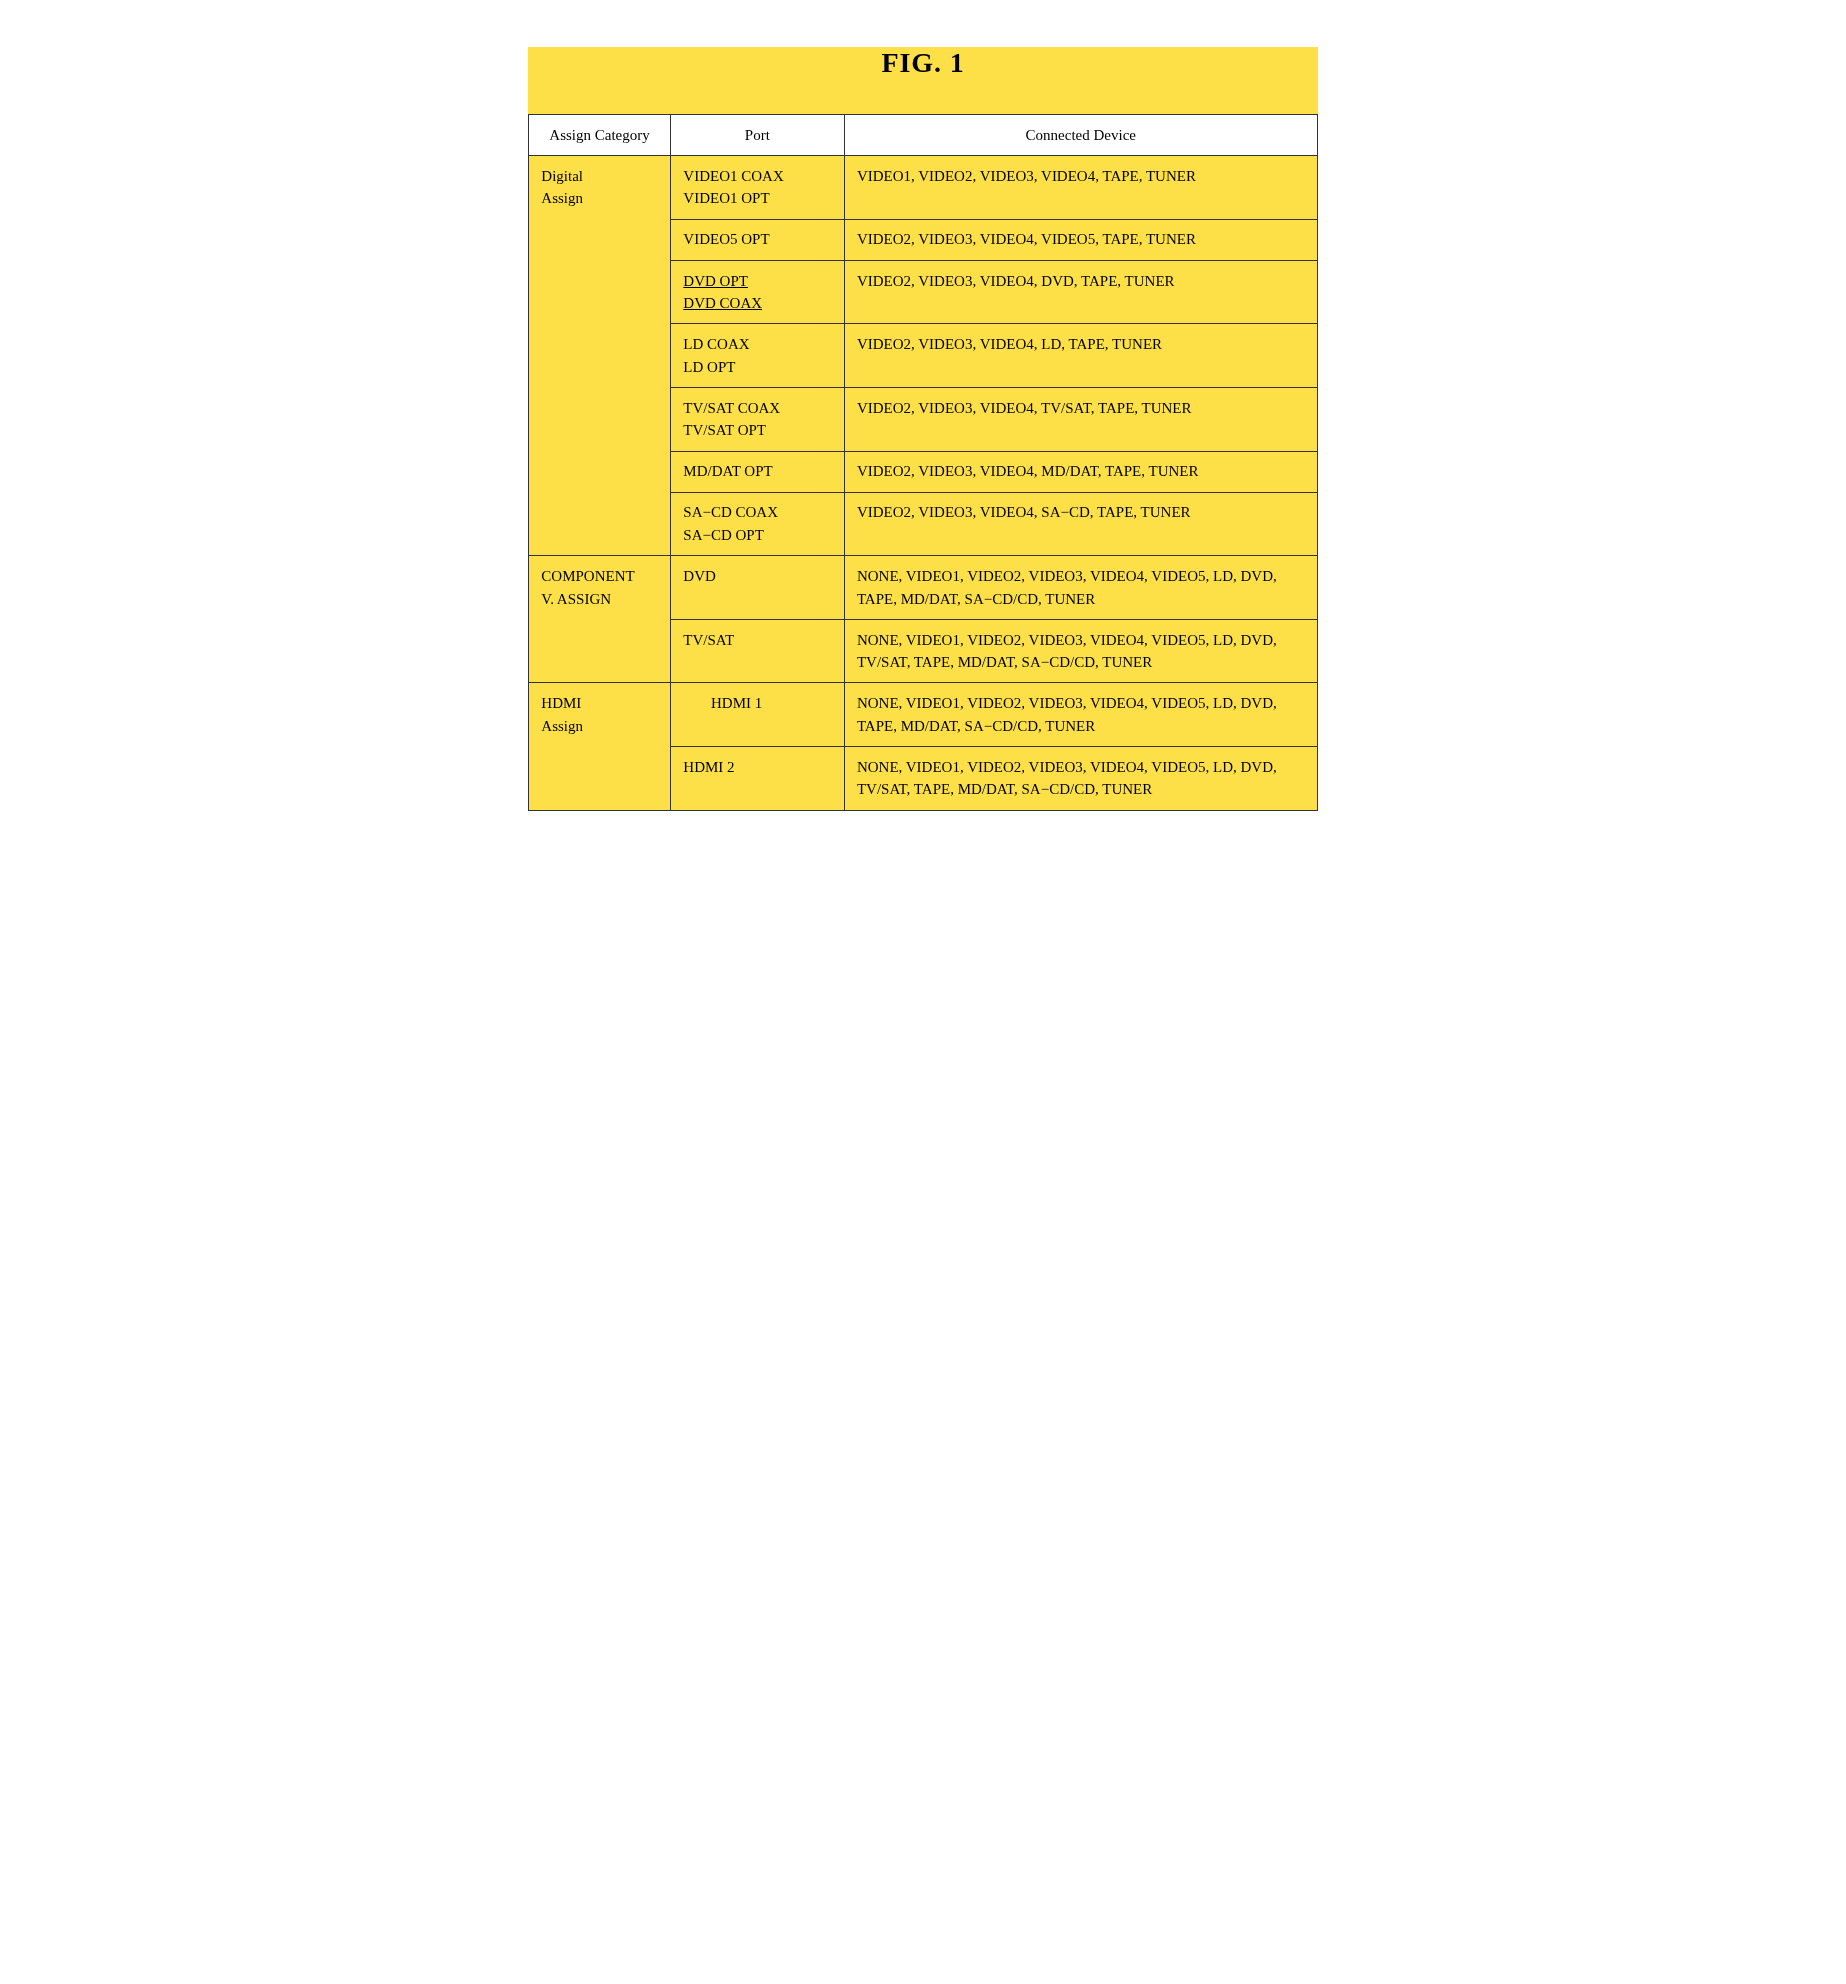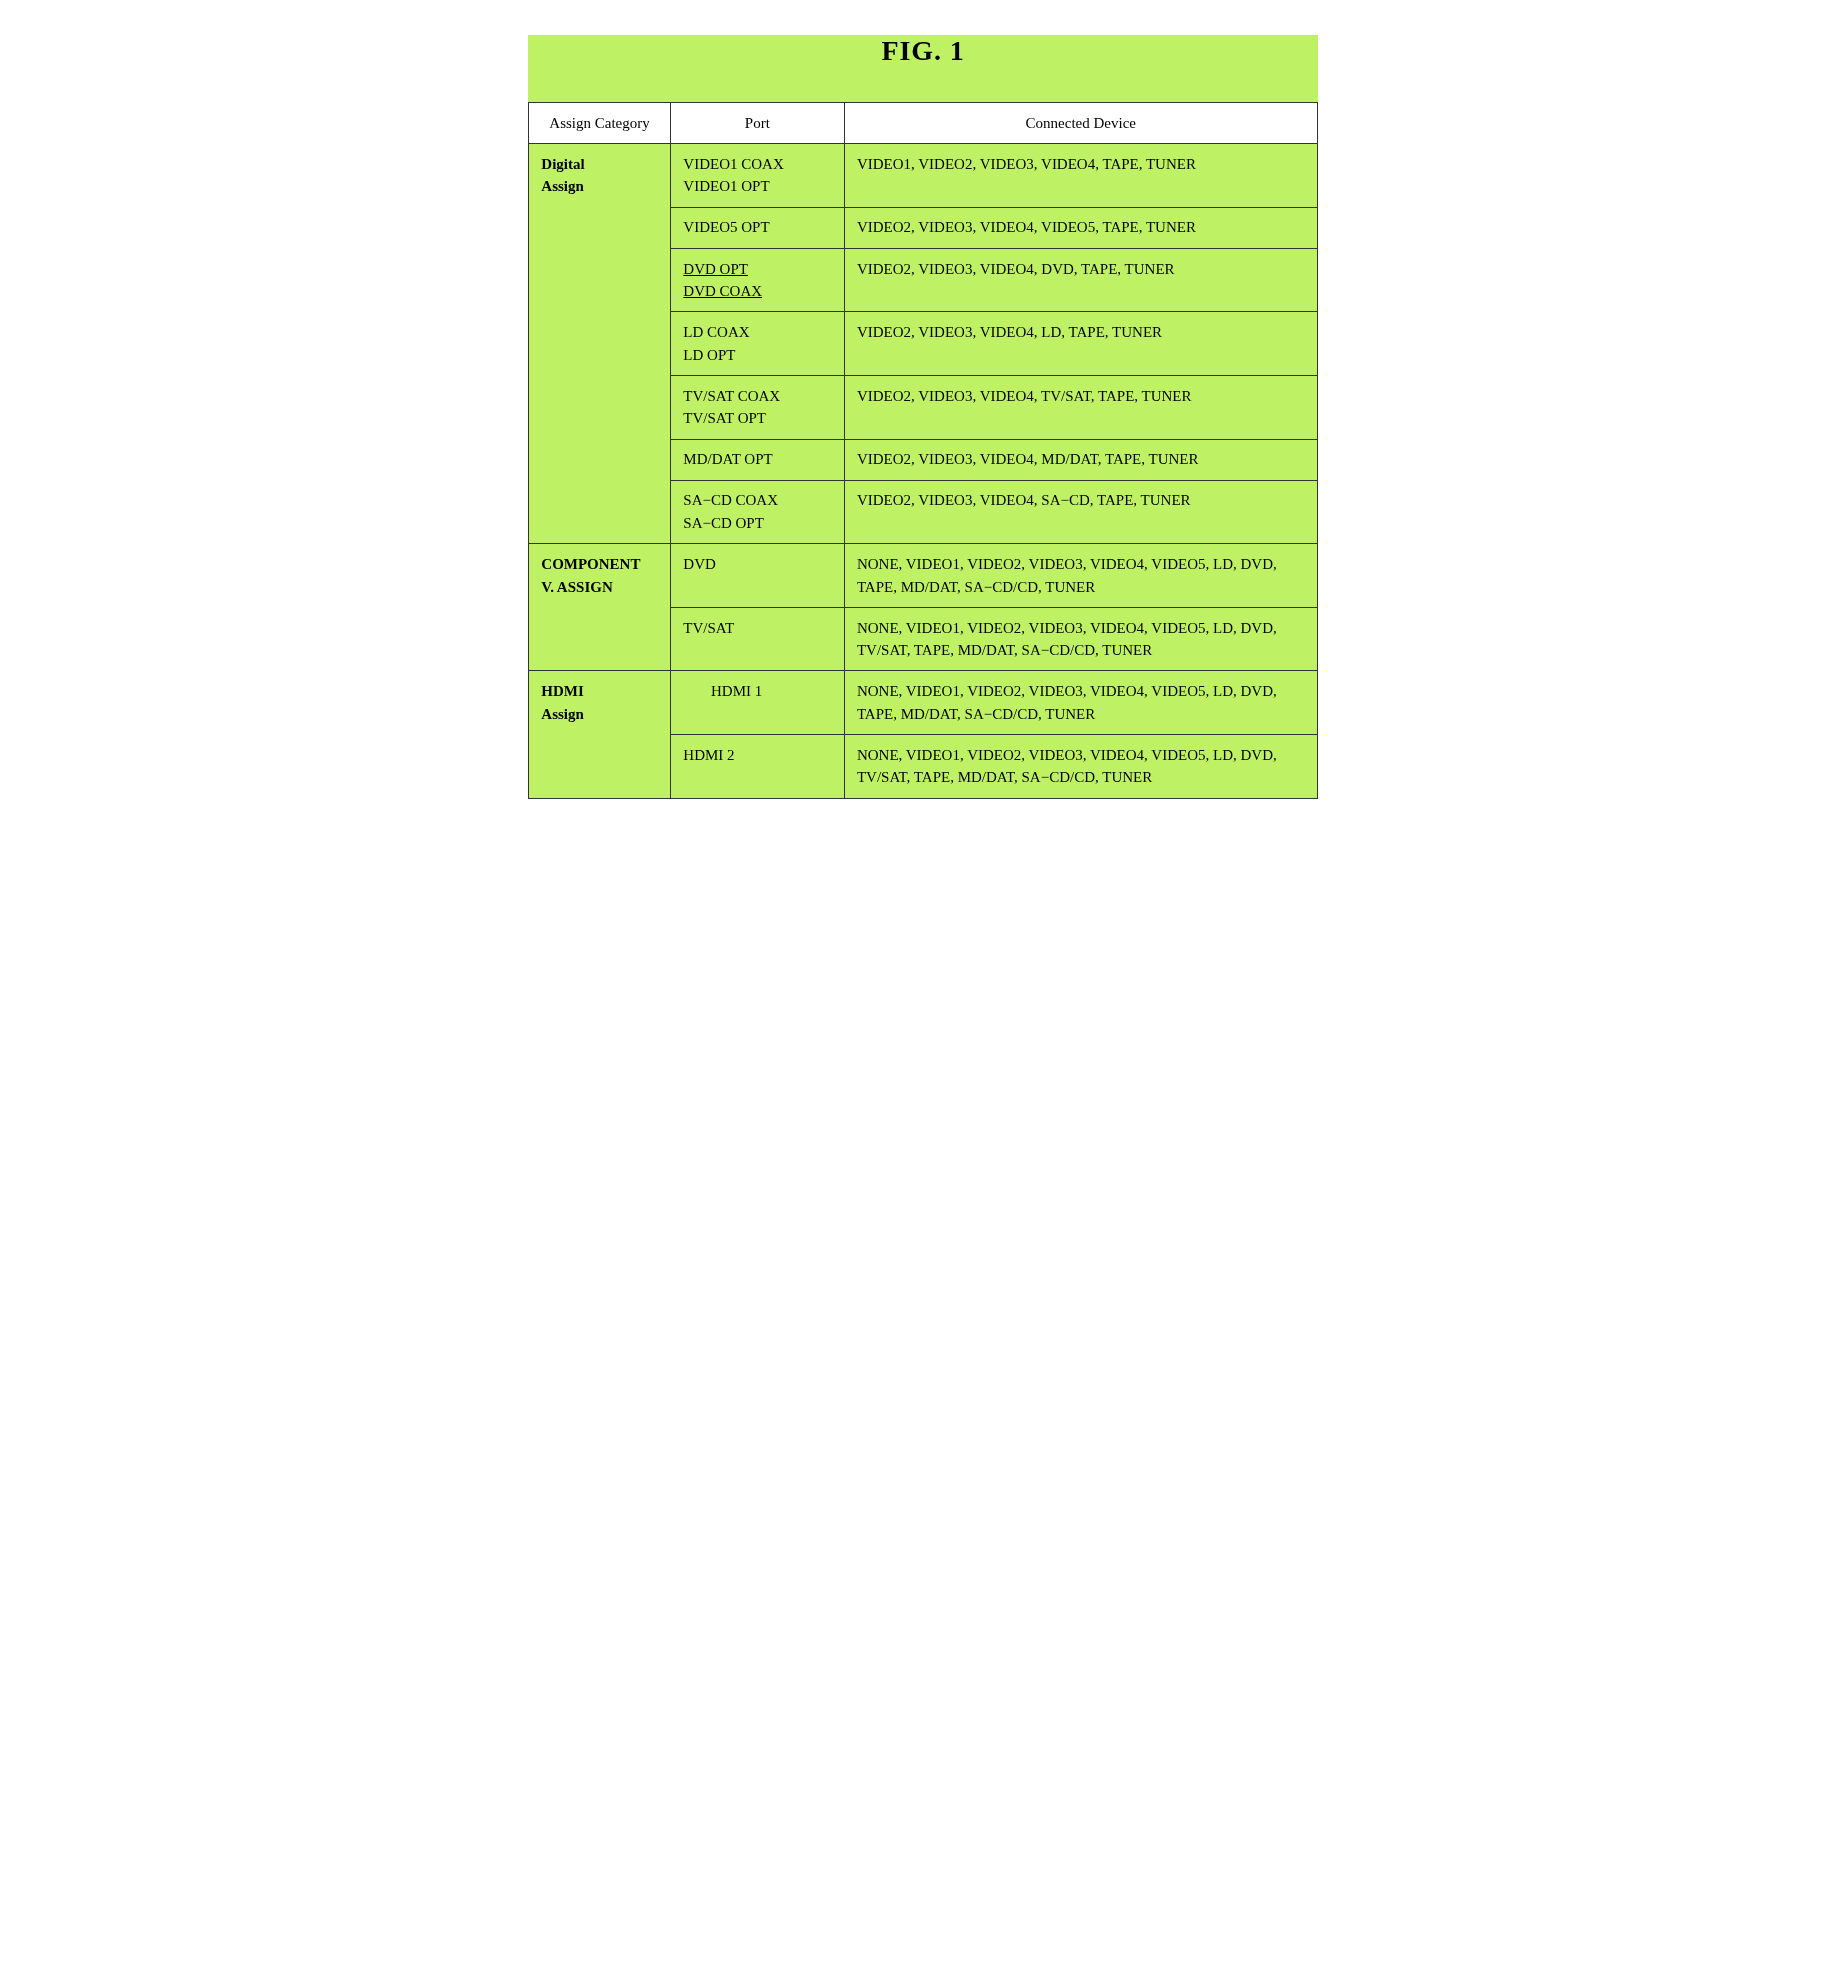--- a/index.html
+++ b/index.html
@@ -13,21 +13,22 @@
       font-family: 'Times New Roman', Times, serif;
       display: flex;
       justify-content: center;
       align-items: flex-start;
       padding: 35px 17.6px;
       min-height: 100vh;
     }
 
     .page-container {
       width: 790px;
-      background: #bef264;
+      background: #fde047;
+      margin-top: 12px;
     }
 
     .fig-title {
       text-align: center;
       font-size: 28px;
       font-weight: bold;
       margin-bottom: 35px;
       letter-spacing: 0.9px;
     }
 
@@ -63,21 +64,21 @@
     }
 
     .col-device {
       width: 60%;
     }
 
     .underline {
     }
 
     td.category-cell {
-      font-weight: bold;
+      font-weight: normal;
     }
   </style>
 </head>
 <body>
 
 <div class="page-container">
   <div class="fig-title">FIG. 1</div>
 
   <div class="table-wrapper">
     <table>

